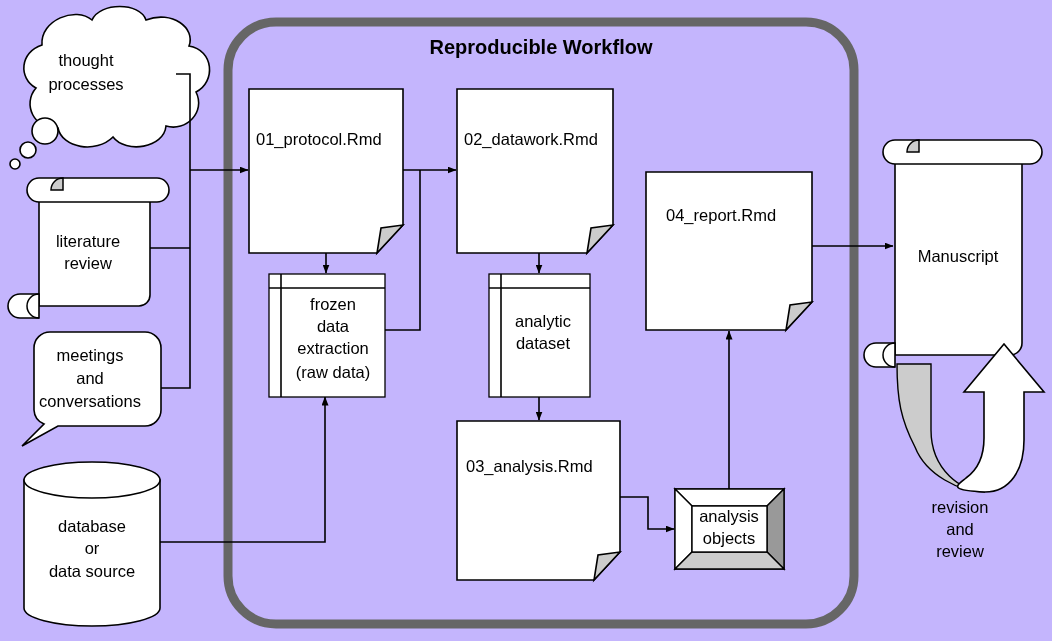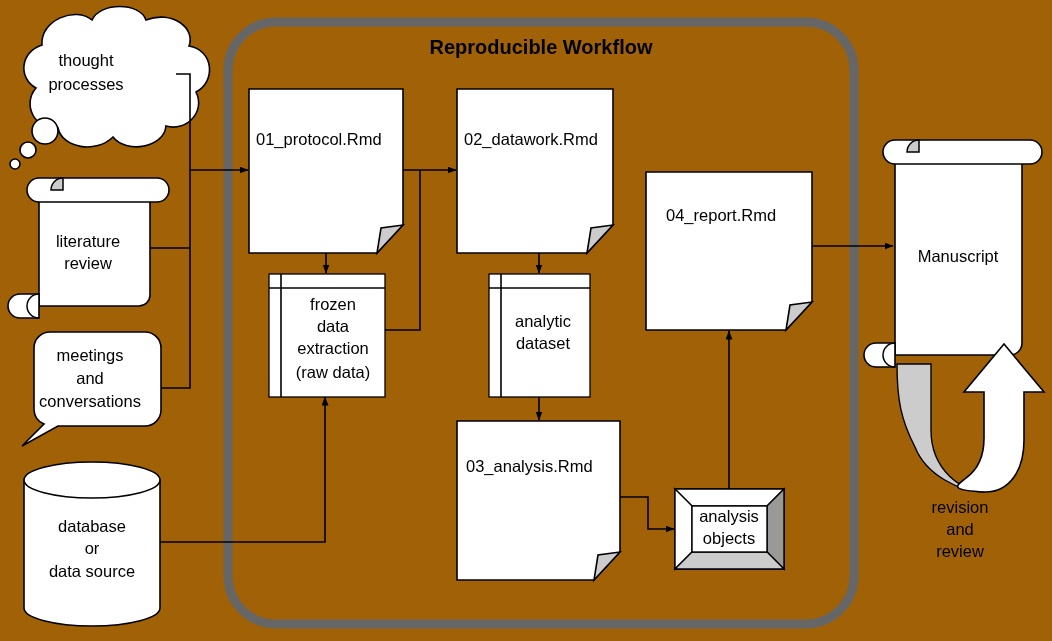--- a/index.html
+++ b/index.html
@@ -8,21 +8,21 @@
     padding: 0;
     background: #ffffff;
   }
   body {
     font-family: "Liberation Sans", sans-serif;
   }
   #stage {
     position: relative;
     width: 1052px;
     height: 641px;
-    background: #a16207;
+    background: #c4b5fd;
     overflow: hidden;
   }
   #diagram-svg {
     position: absolute;
     left: 0;
     top: 0;
     width: 1052px;
     height: 641px;
   }
   .shape-stroke {

